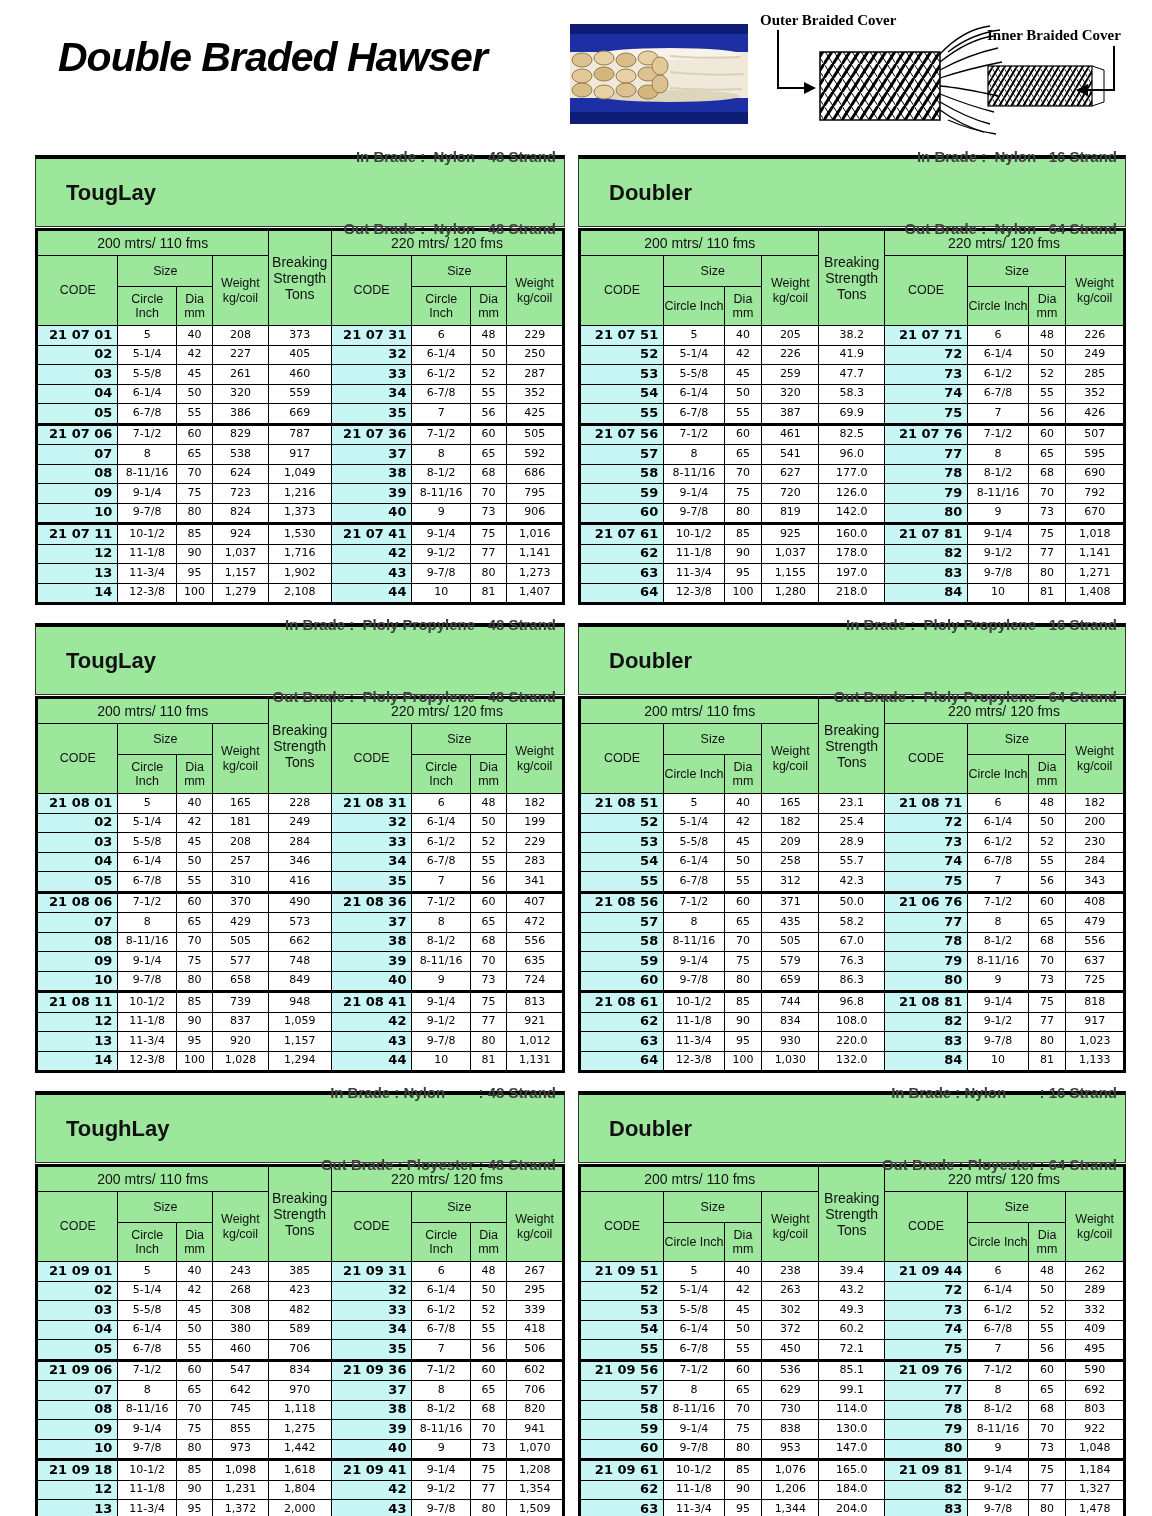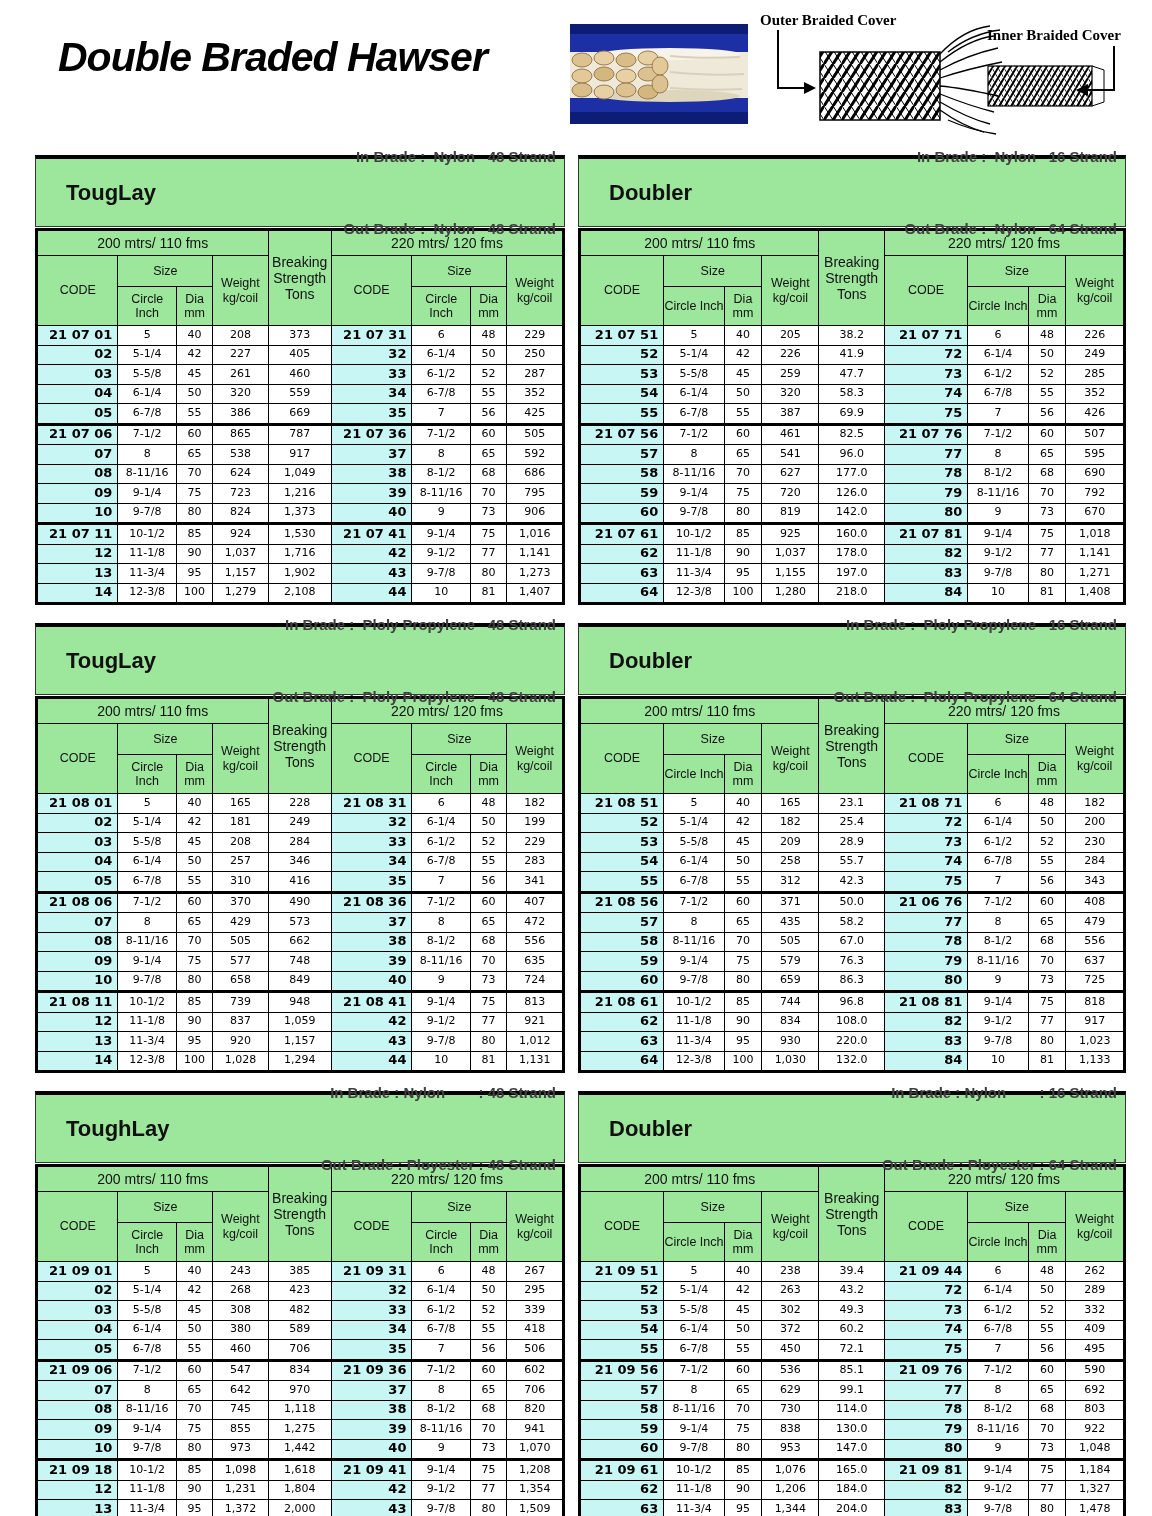--- a/index.html
+++ b/index.html
@@ -204,21 +204,21 @@
             <td class="breaking-col">669</td>
             <td class="code-cell">35</td>
             <td>7</td>
             <td>56</td>
             <td>425</td>
           </tr>
           <tr class="data-row group-start">
             <td class="code-cell">21 07 06</td>
             <td>7-1/2</td>
             <td>60</td>
-            <td>865</td>
+            <td>829</td>
             <td class="breaking-col">787</td>
             <td class="code-cell">21 07 36</td>
             <td>7-1/2</td>
             <td>60</td>
             <td>505</td>
           </tr>
           <tr class="data-row">
             <td class="code-cell">07</td>
             <td>8</td>
             <td>65</td>

